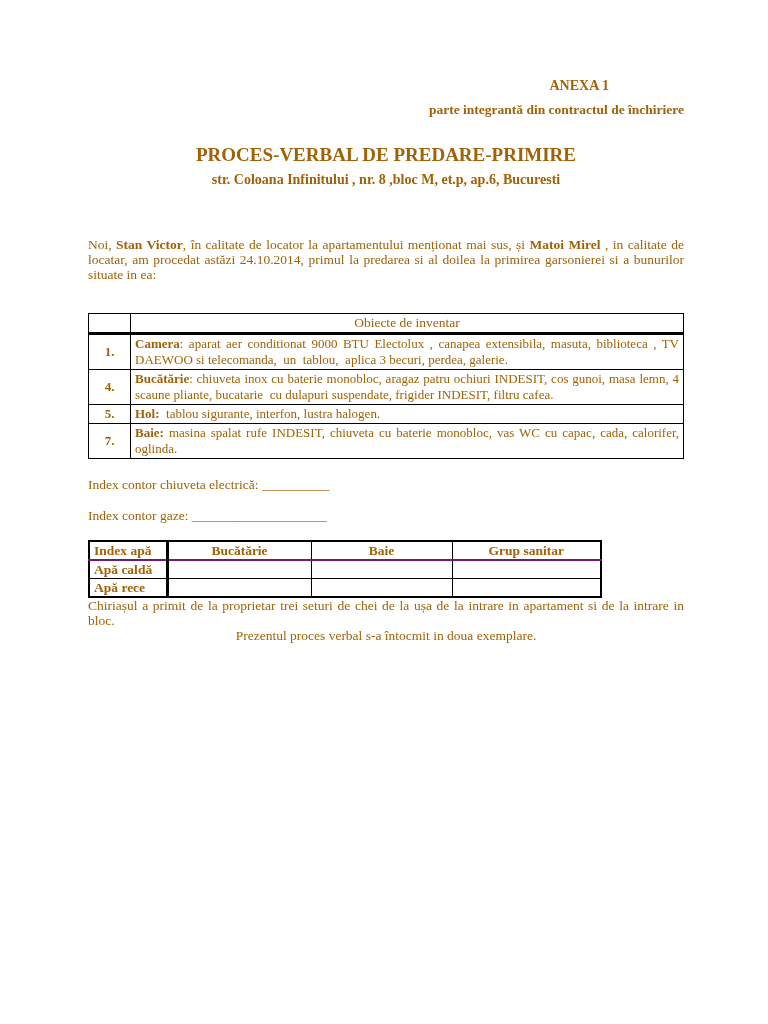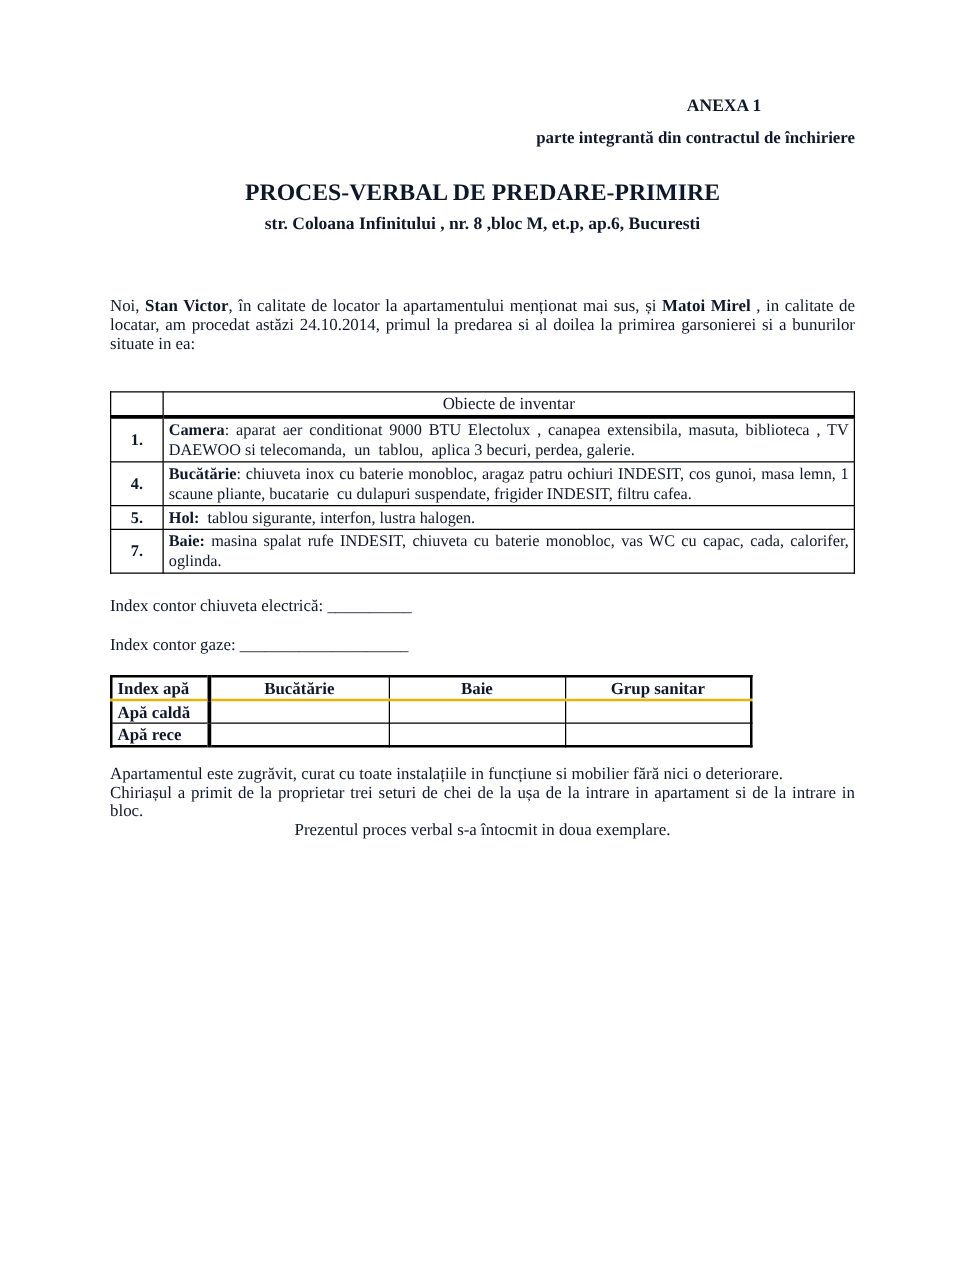--- a/index.html
+++ b/index.html
@@ -2,21 +2,21 @@
 <html><head>
 <meta charset="utf-8">
 <style>
   * { box-sizing: border-box; margin: 0; padding: 0; }
   html, body { background: #ffffff; }
   .page {
     position: relative;
     width: 768px;
     height: 724px;
     background: #ffffff;
-    color: #0f172a;
+    color: #a16207;
     font-family: "Liberation Serif", "DejaVu Serif", serif;
     font-size: 13.5px;
     line-height: 15px;
     padding: 78px 84px 0 88px;
     overflow: hidden;
   }
   .bold { font-weight: bold; }
 
   .anexa-block { text-align: right; font-weight: bold; }
   .anexa-line1 { font-size: 14px; padding-right: 75px; margin-bottom: 9px; }
@@ -38,21 +38,21 @@
   .inventory .num { width: 42px; text-align: center; font-weight: bold; }
   .inv-text { white-space: pre-wrap; text-align: justify; display: block; }
 
   .meter-line { margin-top: 0; }
   .meter-electric { margin-top: 18px; }
   .meter-gas { margin-top: 16px; }
 
   .water { width: 512px; margin-top: 17px; font-size: 13.5px; border: 2px solid #000; }
   .water td { padding: 1px 4px; height: 17px; }
   .water .rowhead { border-right: 3px solid #000; font-weight: bold; }
-  .water .hdr td { border-bottom: 2px solid #eab308; font-weight: bold; height: 18px; }
+  .water .hdr td { border-bottom: 2px solid #701a75; font-weight: bold; height: 18px; }
   .water .hdr .c { text-align: center; }
 
   .body-para { text-align: justify; }
   .condition { margin-top: 13px; }
   .closing { margin-top: 0; text-align: center; }
 
   .signatures { margin-top: 18px; display: flex; justify-content: space-between; }
   .sig-left { margin-left: 50px; }
   .sig-right { width: 177px; }
   .sig-right .sig-role { padding-left: 0; }
@@ -88,21 +88,21 @@
     </tr>
     <tr>
       <td class="num">1.</td>
       <td>
             <span class="inv-text"><span class="bold">Camera</span><span>: aparat aer conditionat 9000 BTU Electolux , canapea extensibila, masuta, biblioteca , TV DAEWOO si telecomanda,  un  tablou,  aplica 3 becuri, perdea, galerie.</span></span>
           </td>
     </tr>
     <tr>
       <td class="num">4.</td>
       <td>
-            <span class="inv-text"><span class="bold">Bucătărie</span><span>: chiuveta inox cu baterie monobloc, aragaz patru ochiuri INDESIT, cos gunoi, masa lemn, 1 scaune pliante, bucatarie  cu dulapuri suspendate, frigider INDESIT, filtru cafea.</span></span>
+            <span class="inv-text"><span class="bold">Bucătărie</span><span>: chiuveta inox cu baterie monobloc, aragaz patru ochiuri INDESIT, cos gunoi, masa lemn, 4 scaune pliante, bucatarie  cu dulapuri suspendate, frigider INDESIT, filtru cafea.</span></span>
           </td>
     </tr>
     <tr>
       <td class="num">5.</td>
       <td>
             <span class="inv-text"><span class="bold">Hol:</span><span>  tablou sigurante, interfon, lustra halogen.</span></span>
           </td>
     </tr>
     <tr>
       <td class="num">7.</td>
@@ -139,19 +139,18 @@
     </tr>
     <tr>
       <td class="rowhead">Apă rece</td>
       <td></td>
       <td></td>
       <td></td>
     </tr>
   </tbody>
     </table>
 
-  <p class="body-para condition">Apartamentul este zugrăvit, curat cu toate instalațiile in funcțiune si mobilier fără nici o deteriorare.</p>
   <p class="body-para">Chiriașul a primit de la proprietar trei seturi de chei de la ușa de la intrare in apartament si de la intrare in bloc.</p>
 
   <p class="closing">Prezentul proces verbal s-a întocmit in doua exemplare.</p>
 
 
 </div>
 
 </body></html>

